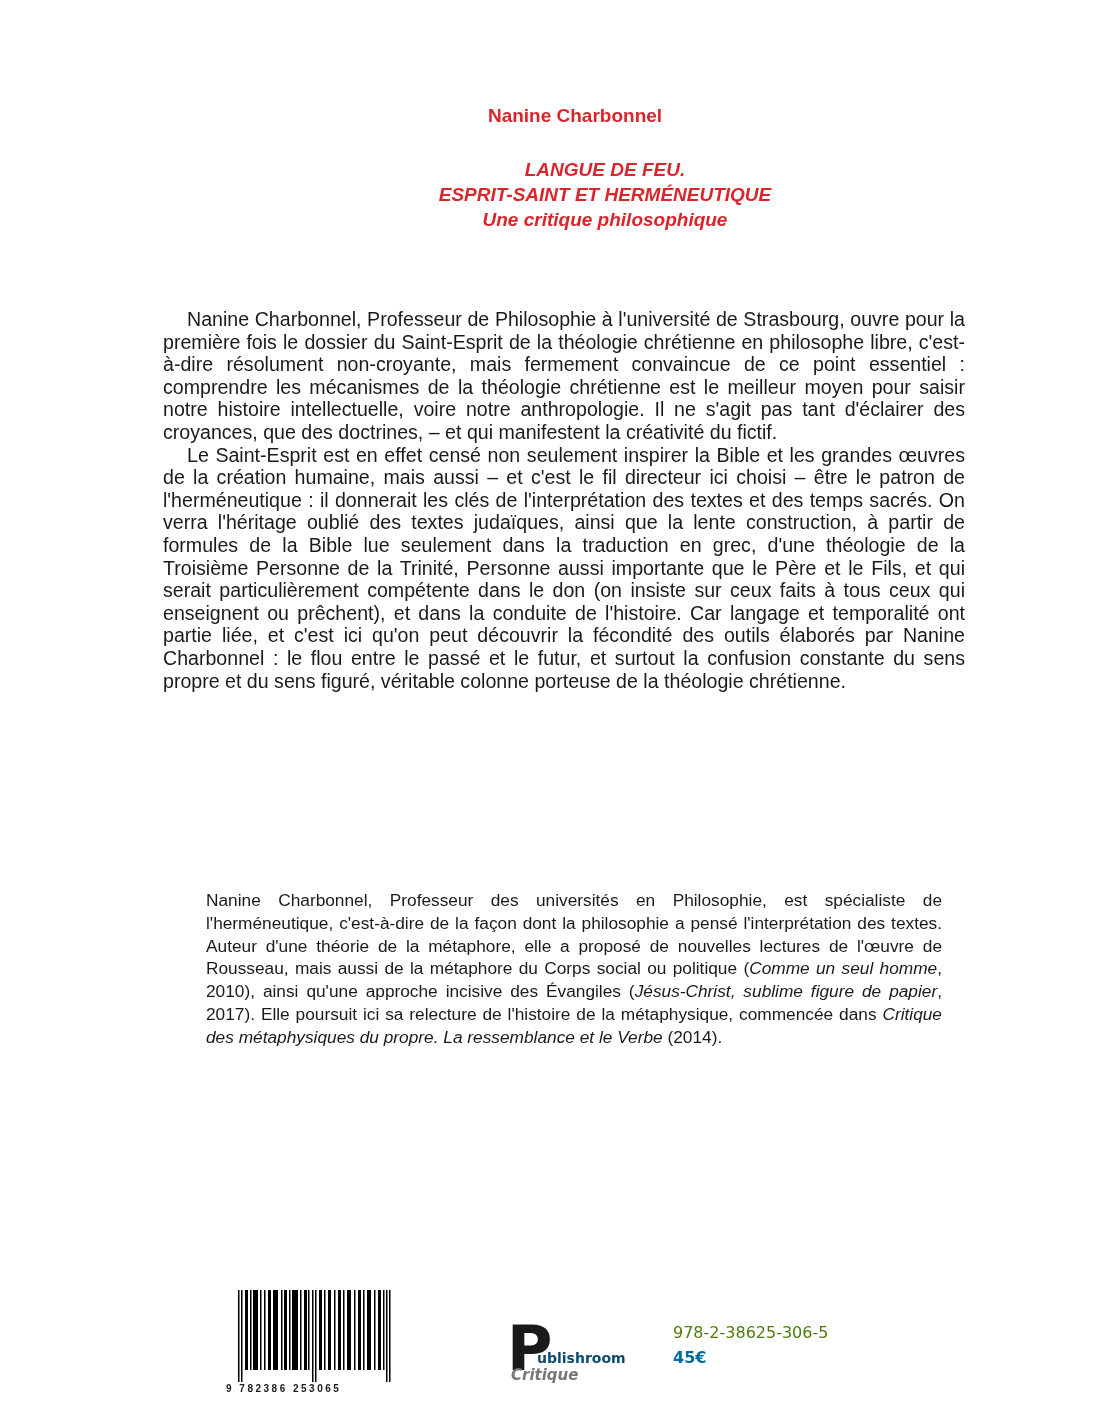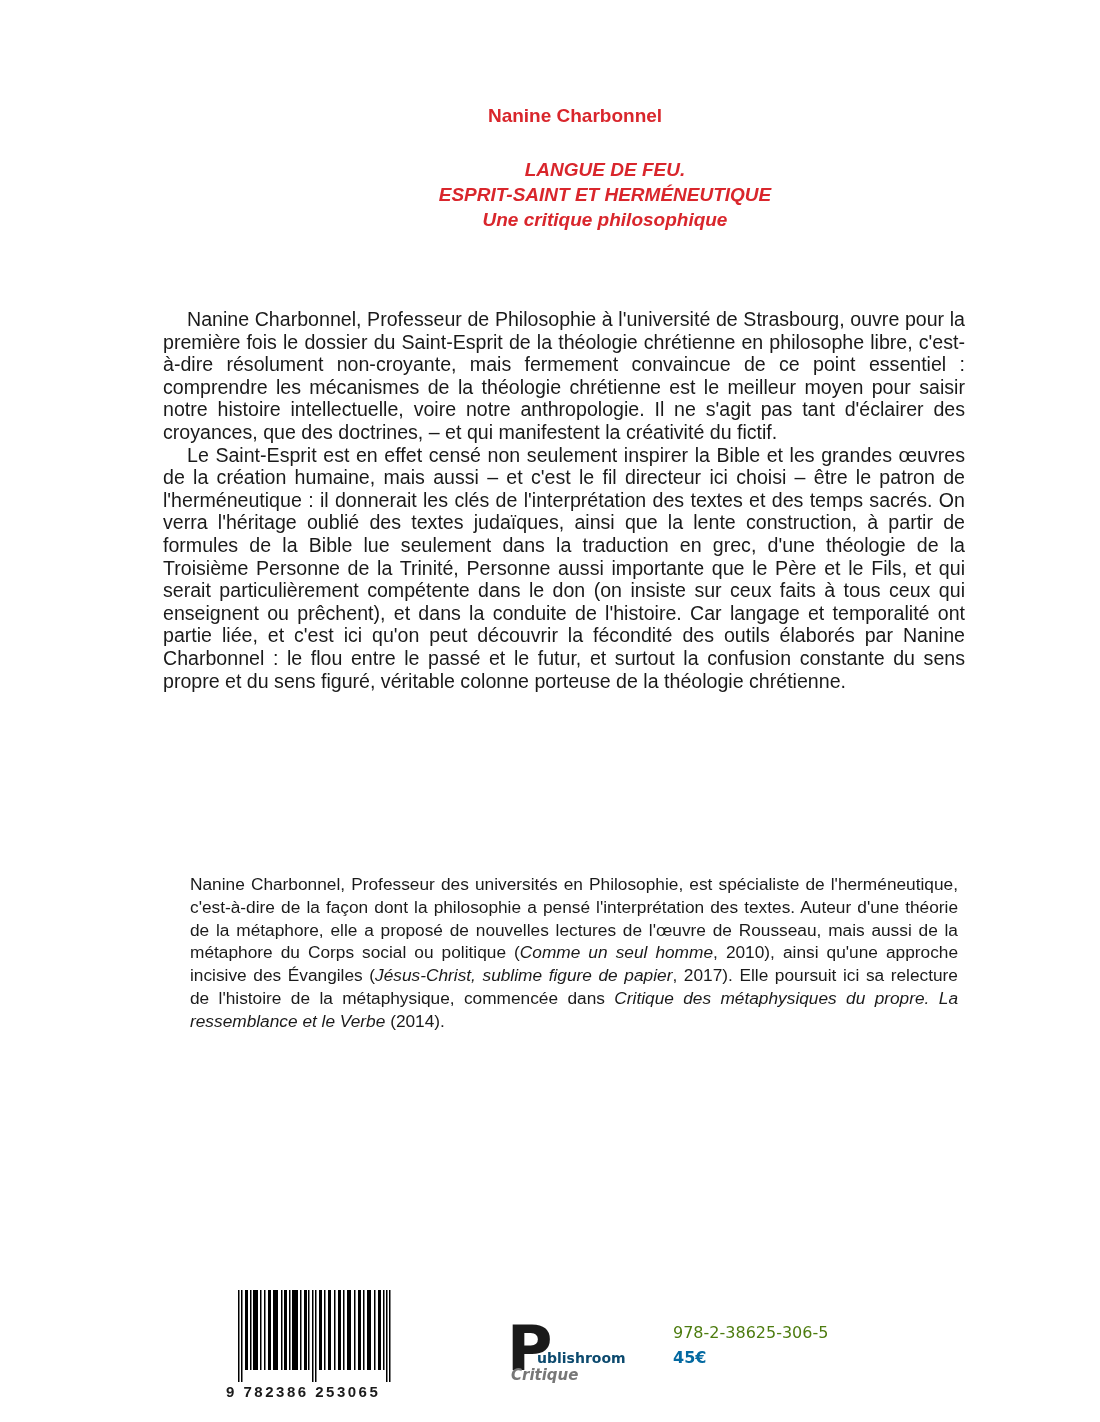--- a/index.html
+++ b/index.html
@@ -3,23 +3,23 @@
   <meta charset="utf-8">
   <style>
     html, body { margin: 0; padding: 0; background: #ffffff; }
     body { width: 1100px; height: 1422px; position: relative; overflow: hidden; font-family: "Liberation Sans", sans-serif; color: #1a1a1a; }
     .author { position: absolute; top: 105px; left: 0; width: 1150px; text-align: center; color: #d9262c; font-weight: bold; font-size: 19px; }
     .title-block { position: absolute; top: 157px; left: 0; width: 1210px; text-align: center; color: #d9262c; font-weight: bold; font-style: italic; font-size: 19px; line-height: 25px; }
     .title-block div { margin: 0; }
     .summary { position: absolute; top: 308px; left: 163px; width: 802px; font-size: 19.6px; line-height: 22.6px; text-align: justify; }
     .summary p { margin: 0; text-indent: 24px; }
     .bio { position: absolute; top: 873px; left: 190px; width: 768px; font-size: 17.3px; line-height: 22.8px; text-align: justify; }
-    .bio p { margin: 0; }
+    .bio p { margin: 16px; }
     .barcode { position: absolute; top: 1290px; left: 226px; width: 175px; height: 110px; }
-    .barcode-digits { position: absolute; left: 0; top: 93px; font-family: "Liberation Sans", sans-serif; font-weight: bold; font-size: 15px; letter-spacing: 2.5px; white-space: nowrap; }
+    .barcode-digits { position: absolute; left: 0; top: 93px; font-family: "Liberation Sans", sans-serif; font-weight: bold; font-size: 10px; letter-spacing: 2.5px; white-space: nowrap; }
     .logo { position: absolute; top: 1318px; left: 507px; width: 120px; height: 72px; }
     .logo-p { position: absolute; left: 0; top: 0; font-family: "DejaVu Sans", sans-serif; font-weight: bold; font-size: 62px; line-height: 62px; color: #1a1a1a; }
     .logo-name { position: absolute; left: 30px; top: 32px; font-family: "DejaVu Sans", sans-serif; font-weight: bold; font-size: 14px; color: #0c4a6e; }
     .logo-factory { position: absolute; left: 4px; top: 48px; font-family: "DejaVu Sans", sans-serif; font-weight: bold; font-style: italic; font-size: 15px; color: #777; }
     .isbn { position: absolute; top: 1323px; left: 673px; font-family: "DejaVu Sans", sans-serif; font-size: 16px; color: #4d7c0f; }
     .price { position: absolute; top: 1348px; left: 673px; font-family: "DejaVu Sans", sans-serif; font-weight: bold; font-size: 16px; color: #0369a1; }
     em { font-style: italic; }
   </style>
 </head>
 <body>

